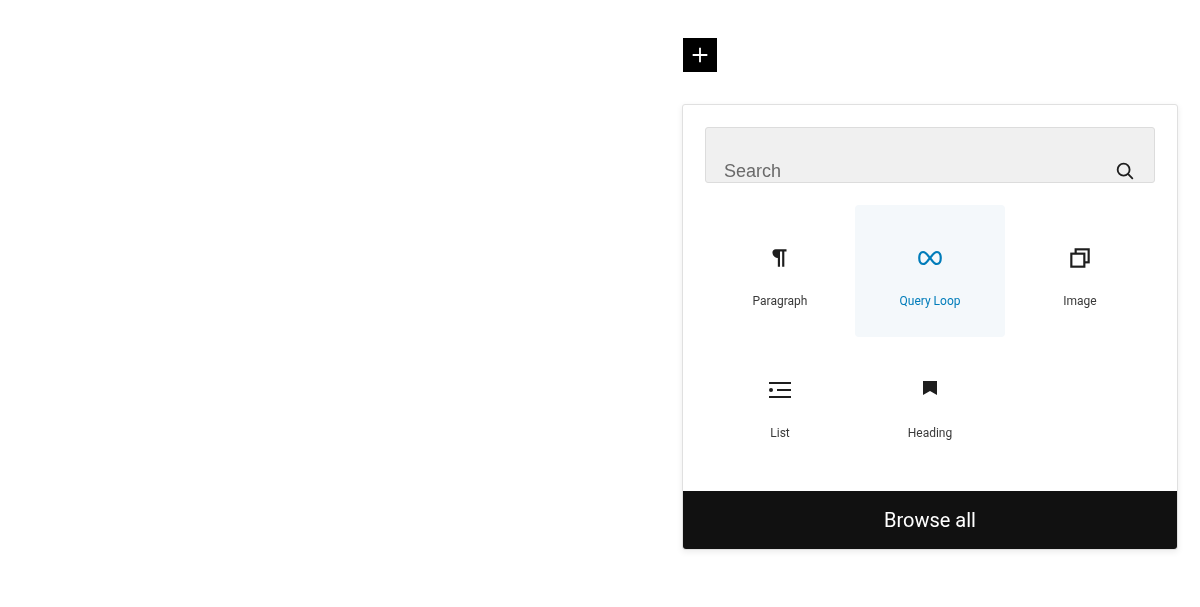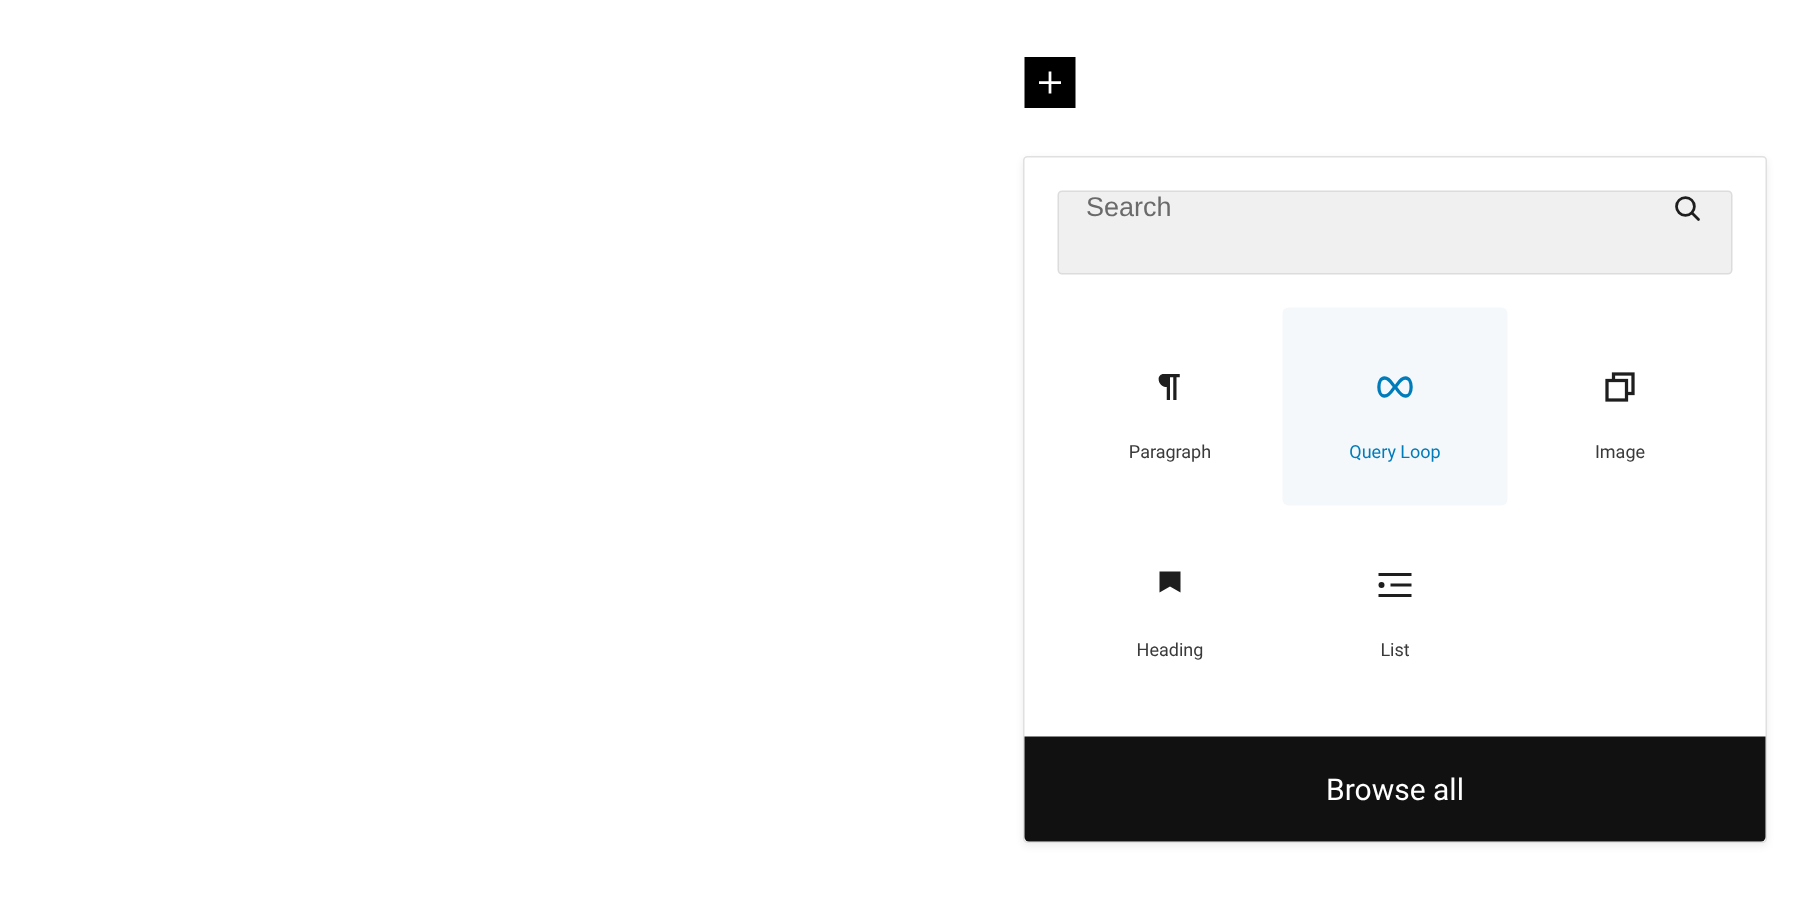--- a/index.html
+++ b/index.html
@@ -42,21 +42,21 @@
   .search-wrap {
     padding: 22px 22px 0 22px;
   }
   .search-box {
     position: relative;
     background: #f0f0f0;
     border: 1px solid #dcdcdc;
     border-radius: 3px;
     height: 56px;
     display: flex;
-    align-items: flex-start;
+    align-items: flex-end;
   }
   .search-input {
     border: none;
     background: transparent;
     outline: none;
     font-size: 18px;
     color: #555;
     flex: 1;
     padding: 0 18px;
   }
@@ -97,21 +97,21 @@
     font-size: 12px;
     margin-top: 12px;
     color: #3a3a3a;
   }
   .block-item.highlight .label { color: #007cba; }
 
   .browse-all {
     background: #111111;
     color: #ffffff;
     font-size: 20px;
-    height: 70px;
+    height: 58px;
     display: flex;
     align-items: center;
     justify-content: center;
     cursor: pointer;
     border-bottom-left-radius: 3px;
     border-bottom-right-radius: 3px;
   }
 </style>
 </head>
 <body>
@@ -163,39 +163,39 @@
         <svg width="26" height="26" viewBox="0 0 24 24" fill="none">
           <rect x="8" y="4" width="12" height="12" stroke="#1e1e1e" stroke-width="2"></rect>
           <rect x="4" y="8" width="12" height="12" fill="#ffffff" stroke="#1e1e1e" stroke-width="2"></rect>
         </svg>
       </span>
       <span class="label">Image</span>
     </div>
 
     <div class="block-item">
       <span class="icon-slot">
-        <svg width="22" height="24" viewBox="0 0 20 24" fill="#1e1e1e">
-          <path d="M3 3 H17 V17 L10 13 L3 17 Z"></path>
-        </svg>
-      </span>
-      <span class="label">Heading</span>
-    </div>
-
-    <div class="block-item">
-      <span class="icon-slot">
         <svg width="26" height="22" viewBox="0 0 26 22" fill="none">
           <line x1="2" y1="4" x2="24" y2="4" stroke="#1e1e1e" stroke-width="2"></line>
           <circle cx="4" cy="11" r="2" fill="#1e1e1e"></circle>
           <line x1="10" y1="11" x2="24" y2="11" stroke="#1e1e1e" stroke-width="2"></line>
           <line x1="2" y1="18" x2="24" y2="18" stroke="#1e1e1e" stroke-width="2"></line>
         </svg>
       </span>
       <span class="label">List</span>
     </div>
 
+    <div class="block-item">
+      <span class="icon-slot">
+        <svg width="22" height="24" viewBox="0 0 20 24" fill="#1e1e1e">
+          <path d="M3 3 H17 V17 L10 13 L3 17 Z"></path>
+        </svg>
+      </span>
+      <span class="label">Heading</span>
+    </div>
+
 
   </div>
 
   <div class="browse-all">
     <span>Browse all</span>
   </div>
 
 </div>
 
 </body></html>

